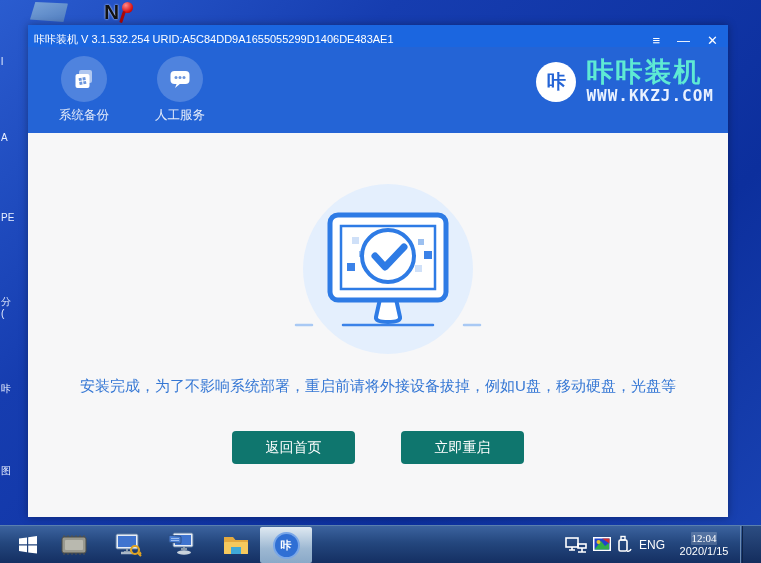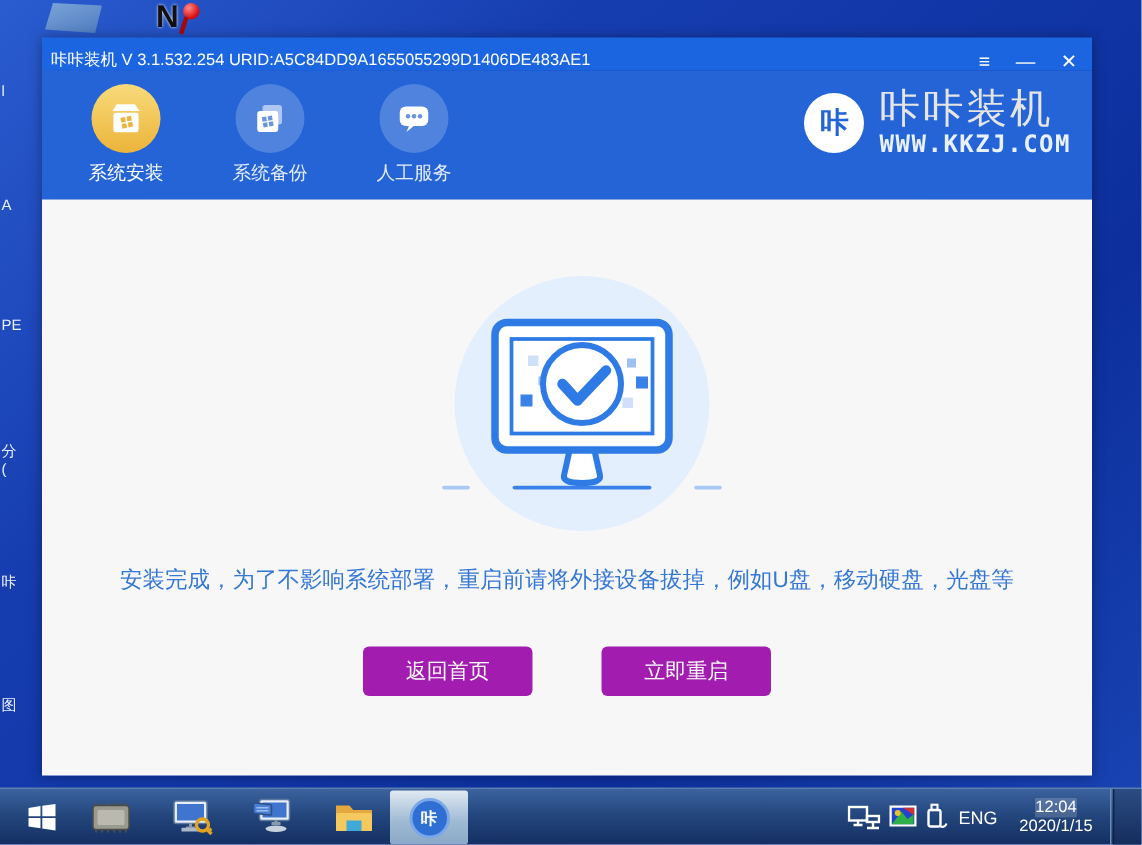--- a/index.html
+++ b/index.html
@@ -40,29 +40,29 @@
   .nav-item { width:96px; }
   .nav-circle { width:46px; height:46px; border-radius:50%; margin:0 auto;
     background:rgba(255,255,255,.20); display:flex; align-items:center; justify-content:center; }
   .nav-item.active .nav-circle { background:linear-gradient(180deg,#f8da7a,#ecb43a); }
   .nav-label { margin-top:5px; text-align:center; color:rgba(255,255,255,.88); font-size:12.5px; }
   .nav-item.active .nav-label { color:#fff; }
 
   .logo { position:absolute; right:14px; top:11px; display:flex; align-items:center; gap:10px; }
   .logo-badge { width:40px; height:40px; border-radius:50%; background:#fff; color:#2464d6;
     font-size:19px; font-weight:bold; display:flex; align-items:center; justify-content:center; }
-  .logo-name { font-size:27px; font-weight:normal; color:#e5e5e5; letter-spacing:2px; line-height:28px; }
+  .logo-name { font-size:27px; font-weight:bold; color:#5eead4; letter-spacing:2px; line-height:28px; }
   .logo-site { font-size:16px; font-weight:bold; color:#e9f1ff; letter-spacing:1px;
     font-family:"DejaVu Sans Mono","Liberation Mono",monospace; }
 
   .content { position:absolute; left:0; top:108px; right:0; bottom:0; background:#f7f7f8; }
   .illus-svg { position:absolute; left:240px; top:26px; }
   .message { position:absolute; top:244px; width:100%; text-align:center; color:#3577d4; font-size:15px; }
   .btn-row { position:absolute; top:298px; width:100%; display:flex; justify-content:center; gap:46px; }
-  .btn { width:113px; height:33px; background:#a21caf; color:#fff; border:none; border-radius:4px;
+  .btn { width:123px; height:33px; background:#0f766e; color:#fff; border:none; border-radius:4px;
     font-size:14px; font-family:Liberation Serif, serif; cursor:pointer; }
 
   
   .taskbar { position:absolute; left:0; bottom:0; width:761px; height:38px;
     background:linear-gradient(180deg,#3c639f 0%,#24477e 45%,#142f62 100%);
     border-top:1px solid #5a7fae; }
   .tb { position:absolute; top:0; height:38px; display:flex; align-items:center; justify-content:center; }
   .tb-start { left:8px; width:40px; }
   .tb-chip { left:56px; width:36px; }
   .tb-lockpc { left:110px; width:36px; }
@@ -71,21 +71,21 @@
   .tb-kaka { left:260px; width:52px; top:1px; height:36px;
     background:linear-gradient(180deg,#dfe9f2,#9db8d2 60%,#8aa9c8); border-radius:2px; }
   .kaka-circle { width:27px; height:27px; border-radius:50%; background:#2f6fd4;
     border:2px solid #79a7e8; color:#fff; font-size:11px; font-weight:bold;
     display:flex; align-items:center; justify-content:center; }
   .tb-net { left:563px; width:26px; }
   .tb-display { left:590px; width:24px; }
   .tb-usb { left:614px; width:20px; }
   .tb-lang { left:636px; width:32px; color:#fff; font-size:12px; }
   .tb-clock { left:672px; width:64px; flex-direction:column; color:#fff; font-size:11px; line-height:13px; }
-  .tb-clock .time { background:rgba(255,255,255,.18); padding:0 0; border-radius:1px; }
+  .tb-clock .time { background:rgba(255,255,255,.18); padding:0 0; border-radius:1px;font-family:Liberation Serif, serif; }
   .tb-divider { left:740px; width:1px; height:38px; background:#6c8cb4; }
   .tb-showdesk { left:742px; width:19px; height:38px;
     background:linear-gradient(180deg,#2c4d82,#132c5c); border-left:1px solid #0e2348; }
 </style>
 </head>
 <body>
 
 <div class="desk-top-icons">
   <div class="laptop-ico"></div>
   <div class="nkey-ico">
@@ -108,35 +108,20 @@
   <div class="titlebar">
     <span class="title">咔咔装机 V 3.1.532.254 URID:A5C84DD9A1655055299D1406DE483AE1</span>
     <div class="win-controls">
       <span>≡</span>
       <span>—</span>
       <span>✕</span>
     </div>
   </div>
 
   <div class="navbar">
-    <div class="nav-item active">
-      <div class="nav-circle">
-        <svg width="26" height="26" viewBox="0 0 26 26">
-          <path d="M4 8 L7 3.5 H19 L22 8 Z" fill="#fff"></path>
-          <rect x="4.6" y="9.2" width="16.8" height="13" rx="1.6" fill="#fff"></rect>
-          <g fill="#ecb43a" transform="translate(13.5,15.5) rotate(-12)">
-            <rect x="-3.6" y="-3.6" width="3.1" height="3.1"></rect>
-              <rect x="0.5" y="-3.6" width="3.1" height="3.1"></rect>
-            <rect x="-3.6" y="0.5" width="3.1" height="3.1"></rect>
-              <rect x="0.5" y="0.5" width="3.1" height="3.1"></rect>
-          </g>
-        </svg>
-      </div>
-      <div class="nav-label">系统安装</div>
-    </div>
     <div class="nav-item">
       <div class="nav-circle">
         <svg width="26" height="26" viewBox="0 0 26 26">
           <rect x="8" y="4" width="13" height="13" rx="2" fill="rgba(255,255,255,.55)"></rect>
           <rect x="4.5" y="8" width="14" height="14" rx="2" fill="#fff"></rect>
           <g fill="#6a95dd" transform="translate(11.5,15) rotate(-10)">
             <rect x="-3.4" y="-3.4" width="2.9" height="2.9"></rect>
               <rect x="0.5" y="-3.4" width="2.9" height="2.9"></rect>
             <rect x="-3.4" y="0.5" width="2.9" height="2.9"></rect>
               <rect x="0.5" y="0.5" width="2.9" height="2.9"></rect>

